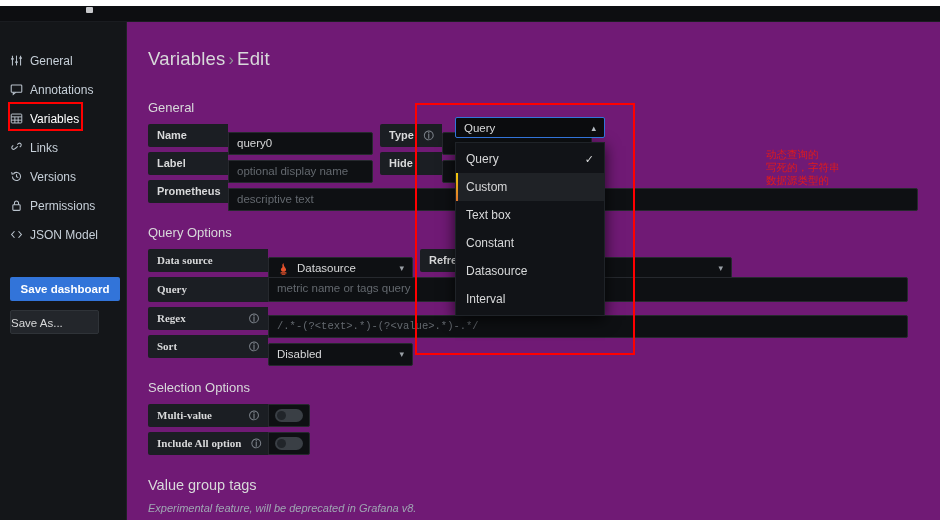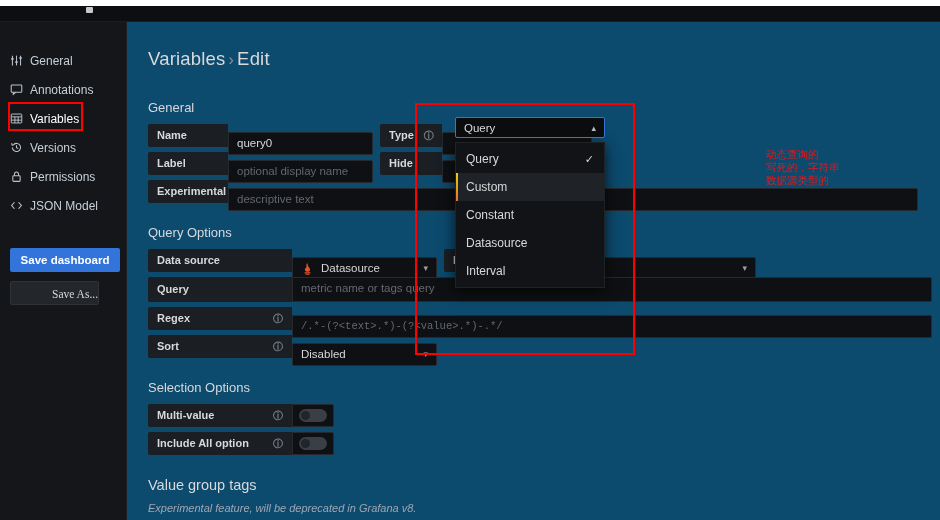--- a/index.html
+++ b/index.html
@@ -66,29 +66,29 @@
   .btn-save {
     display: block; width: 110px; height: 24px; line-height: 24px;
     background: #3274d9; color: #fff; font-size: 11.5px; font-weight: bold;
     text-align: center; border: none; border-radius: 2px; cursor: pointer;
     font-family: "Liberation Sans", sans-serif;
   }
   .btn-saveas {
     display: block; width: 89px; height: 24px; line-height: 24px;
     margin-top: 9px;
     background: #23262b; color: #d8d9da; font-size: 11.5px;
-    text-align: right; border: 1px solid #2f3338; border-radius: 2px;
-    cursor: pointer; font-family: Liberation Serif, serif;
+    text-align: left; border: 1px solid #2f3338; border-radius: 2px;
+    cursor: pointer; font-family: Liberation Sans, sans-serif;
   }
 
   
   .main {
     position: absolute; left: 127px; top: 22px;
     width: 813px; height: 498px;
-    background: #0c4a6e;
+    background: #701a75;
     padding: 26px 0 0 21px;
   }
   .page-title {
     color: #d8d9da; font-size: 18.5px; font-weight: normal;
     letter-spacing: .2px; margin-bottom: 30px;
   }
   .page-title .sep { color: #8e9297; margin: 0 3px; font-size: 16px; }
 
   .section-h {
     color: #d8d9da; font-size: 13px; font-weight: normal;
@@ -107,21 +107,21 @@
     font-size: 11px; font-weight: bold;
     height: 23px; line-height: 23px;
     padding: 0 9px; border-radius: 2px 0 0 2px;
     display: flex; align-items: center; white-space: nowrap;
   }
   .lbl .info {
     margin-left: auto; padding-left: 10px;
     color: #7b8189; font-size: 10px;
   }
   .lbl.w80  { width: 80px; }
-  .lbl.w120 { width: 144px; }
+  .lbl.w120 { width: 120px; font-family: Liberation Serif, serif; }
   .lbl.w62  { width: 62px; }
 
   .fld {
     background: #0e1013; border: 1px solid #26292e;
     height: 23px; line-height: 21px;
     color: #d8d9da; font-size: 11.5px;
     padding: 0 8px; border-radius: 0 2px 2px 0;
     display: flex; align-items: center;
     white-space: nowrap; overflow: hidden; margin-top: 16px;
   }
@@ -250,20 +250,30 @@
           <rect x="1.5" y="2.5" width="13" height="11" rx="1"></rect>
           <line x1="1.5" y1="6" x2="14.5" y2="6"></line>
           <line x1="1.5" y1="10" x2="14.5" y2="10"></line>
           <line x1="6" y1="6" x2="6" y2="13.5"></line>
           <line x1="10" y1="6" x2="10" y2="13.5"></line>
         </svg>
       </span>
       <span class="nav-label">Variables</span>
     </div>
 
+    <div class="nav-item">
+      <span class="nav-ico">
+        <svg viewBox="0 0 16 16" fill="none" stroke="currentColor" stroke-width="1.3">
+          <path d="M6.5 9.5 L9.5 6.5"></path>
+          <path d="M9 4.5 L10.5 3 a2.2 2.2 0 0 1 3 3 L12 7.5"></path>
+          <path d="M7 8.5 L5.5 10 a2.2 2.2 0 0 1-3-3 L4 5.5"></path>
+        </svg>
+      </span>
+      <span class="nav-label">Links</span>
+    </div>
 
     <div class="nav-item">
       <span class="nav-ico">
         <svg viewBox="0 0 16 16" fill="none" stroke="currentColor" stroke-width="1.3">
           <path d="M3 8 a5 5 0 1 0 1.6-3.7"></path>
           <polyline points="2,2.5 2.6,5 5.2,4.6"></polyline>
           <path d="M8 5.2 L8 8.2 L10.2 9.4"></path>
         </svg>
       </span>
       <span class="nav-label">Versions</span>
@@ -319,21 +329,21 @@
 
       <div class="row">
         <div class="lbl w80">Label</div>
         <div class="fld ph w145">optional display name</div>
         <div class="gap"></div>
         <div class="lbl w62">Hide</div>
         <div class="fld w150 sel"></div>
       </div>
 
       <div class="row">
-        <div class="lbl w80">Experimental</div>
+        <div class="lbl w80">Prometheus</div>
         <div class="fld ph w690">descriptive text</div>
       </div>
     </div>
 
     <div class="block">
       <div class="section-h">Query Options</div>
 
       <div class="row">
         <div class="lbl w120">Data source</div>
         <div class="fld w145 sel">
@@ -425,20 +435,23 @@
 
   <div class="dropdown">
     <div class="dd-item">
       <span>Query</span>
       <span class="tick">✓</span>
     </div>
     <div class="dd-item highlight">
       <span>Custom</span>
     </div>
     <div class="dd-item">
+      <span>Text box</span>
+    </div>
+    <div class="dd-item">
       <span>Constant</span>
     </div>
     <div class="dd-item">
       <span>Datasource</span>
     </div>
     <div class="dd-item">
       <span>Interval</span>
     </div>
   </div>
 

